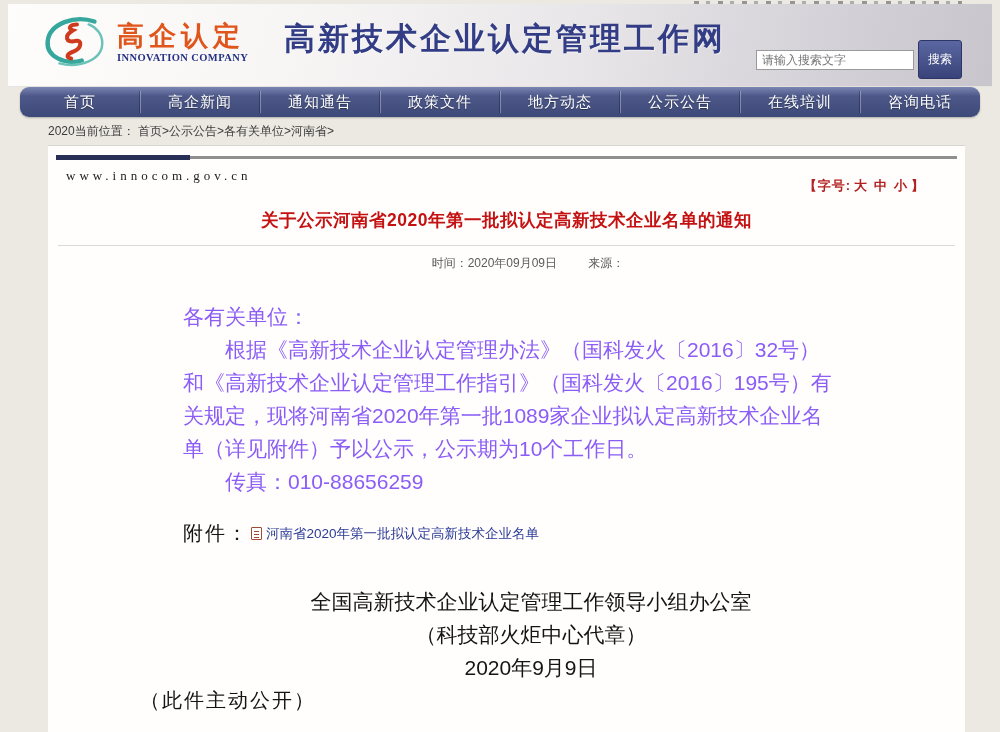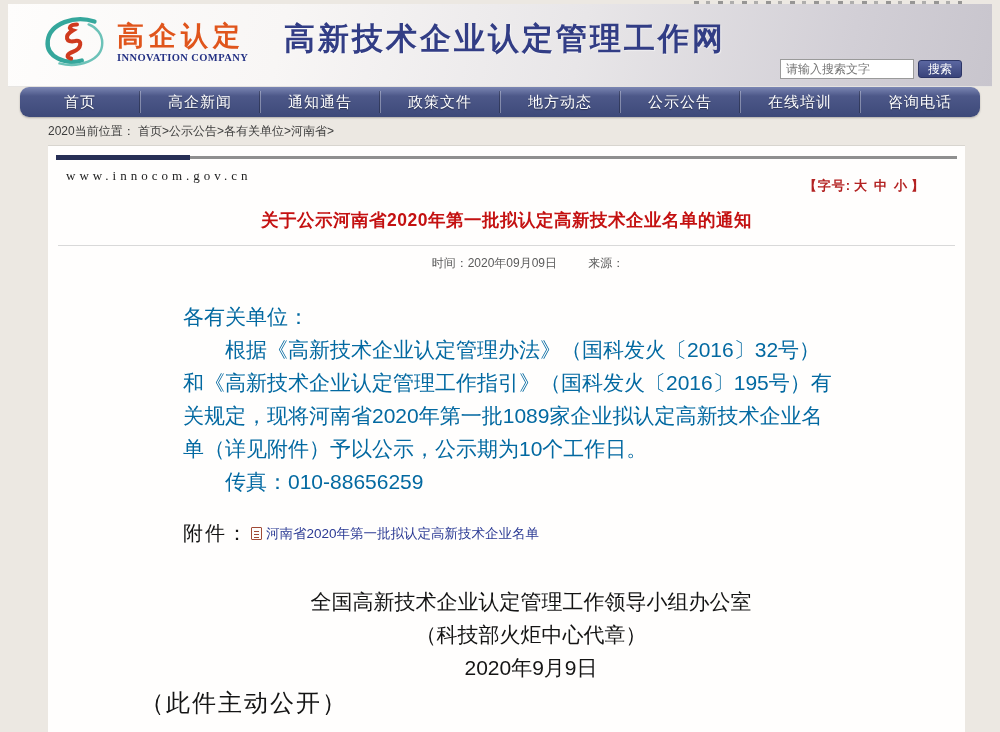--- a/index.html
+++ b/index.html
@@ -30,25 +30,25 @@
   .logo-cn { font-size:27px; font-weight:bold; color:#e0551c; letter-spacing:5px; line-height:30px; }
   .logo-en { font-size:10.5px; font-weight:bold; color:#243184; letter-spacing:0.4px; margin-top:1px;
              font-family:"Liberation Serif", serif; }
   .site-title {
     position:absolute; left:497px; top:14px; transform:translateX(-50%);
     margin:0; font-size:31px; font-weight:bold; color:#323d85; letter-spacing:3px;
     white-space:nowrap; text-shadow:1px 1px 1px rgba(255,255,255,.55);
   }
   .search { position:absolute; right:30px; bottom:7px; display:flex; gap:4px; align-items:center; }
   .search-input {
-    width:134px; height:20px; border:1px solid #9a9a9a; font-size:12px; padding:1px 5px;
+    width:158px; height:20px; border:1px solid #9a9a9a; font-size:12px; padding:1px 5px;
     color:#737373; background:#fff; font-family:"Liberation Sans", sans-serif;
   }
   .search-btn {
-    height:18px; padding:0 9px; font-size:12px; color:#fff; cursor:pointer;
+    height:39px; padding:0 9px; font-size:12px; color:#fff; cursor:pointer;
     background:linear-gradient(#5b67a1,#39437a); border:1px solid #2c3566; border-radius:3px;
     font-family:"Liberation Sans", sans-serif;
   }
   
   .nav {
     position:absolute; top:87px; left:20px; right:20px; height:30px; display:flex;
     background:linear-gradient(180deg,#7b86b3 0%, #4d5889 30%, #3d4979 100%);
     border-radius:9px; box-shadow:0 1px 2px rgba(0,0,0,.25);
   }
   .nav-item {
@@ -80,40 +80,40 @@
     color:#b32222; font-size:13px; font-weight:bold; letter-spacing:1px;text-align:right;
   }
   .fontsize a { color:#b32222; text-decoration:none; margin:0 3px; cursor:pointer; }
   .art-title {
     margin:24px 0 0; text-align:center; font-size:17.5px; font-weight:bold;
     color:#c41111; letter-spacing:.5px;
   }
   .divider { margin:13px 10px 0; border-top:1px solid #d9d9d9; }
   .meta { margin-top:9px; text-align:center; font-size:12px; color:#5a5a5a;padding-left:43px; }
   .meta span + span { margin-left:28px; }
-  .body-text { margin:28px 0 0 135px; width:652px; font-size:21px; line-height:33px; color:#0369a1; }
+  .body-text { margin:28px 0 0 135px; width:652px; font-size:21px; line-height:33px; color:#8b5cf6; }
   .body-text p { margin:0; }
   .para, .fax { text-indent:2em; }
   .attachment { margin:22px 0 0 135px; display:flex; align-items:center; }
   .att-label { font-size:20px; color:#141414; letter-spacing:2px; }
   .att-link {
     display:inline-flex; align-items:center; gap:4px; margin-left:2px;
     color:#2b3a94; font-size:13.5px; text-decoration:none; cursor:pointer;
   }
   .file-icon {
     width:11px; height:13px; background:#fdfdfd; border:1px solid #a14a35;
     border-radius:1px; position:relative; display:inline-block; flex:none;
   }
   .file-icon::before {
     content:""; position:absolute; left:2px; right:2px; top:3px; height:1px;
     background:#a14a35; box-shadow:0 3px 0 #a14a35, 0 6px 0 #a14a35;
   }
   .signature { margin:38px 0 0 163px; width:640px; text-align:center; font-size:21px; color:#141414; }
   .signature p { margin:0; line-height:33px; }
-  .footer-note { margin:3px 0 4px 92px; font-size:24px; color:#141414; letter-spacing:2px; }
+  .footer-note { margin:3px 0 4px 92px; font-size:20px; color:#141414; letter-spacing:2px; }
 </style>
 </head>
 <body>
 
 <div class="page">
 
   <div class="top-sliver"></div>
 
   <header class="header">
     <div class="logo">

